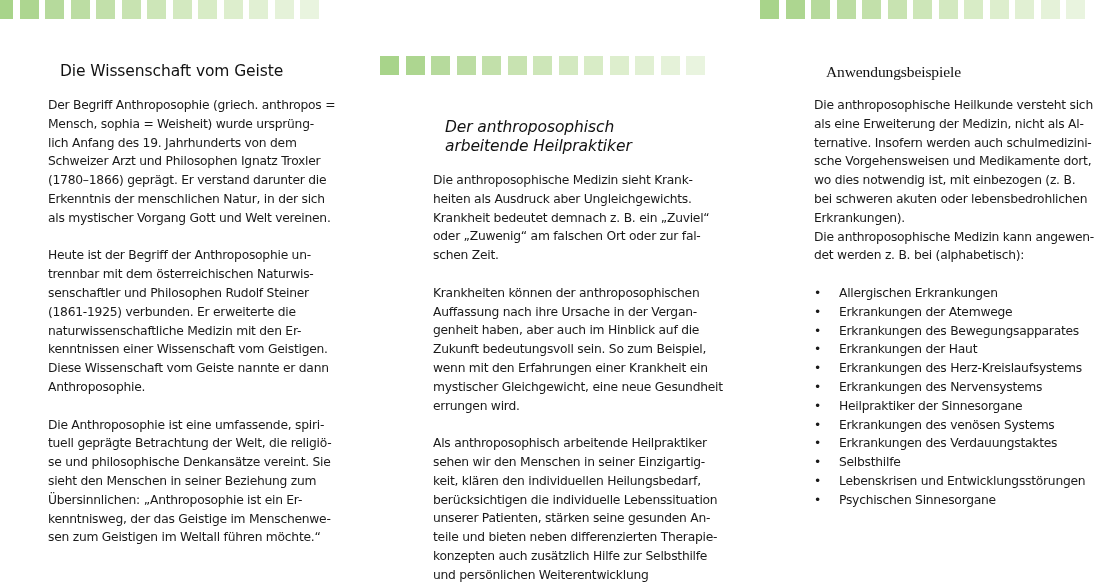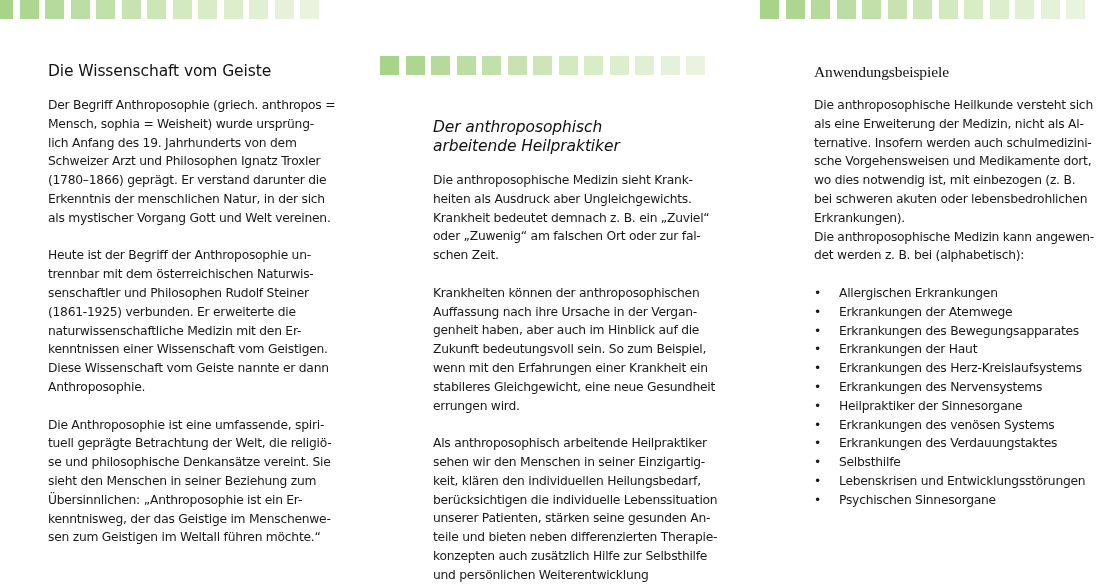--- a/index.html
+++ b/index.html
@@ -32,21 +32,21 @@
     .col {
       position: absolute;
       top: 0;
     }
     #col-left { left: 48px; width: 285px; }
     #col-middle { left: 433px; width: 285px; }
     #col-right { left: 814px; width: 280px; }
 
     .heading {
       position: absolute;
-      left: 0;
+      left: 12px;
       font-size: 15.5px;
       font-weight: normal;
       line-height: 19px;
       margin: 0;
       letter-spacing: -0.1px;
       white-space: nowrap;
       color: #111;
     }
     .heading-two-line { white-space: normal; width: 300px; }
     .body {
@@ -162,21 +162,21 @@
     <p>Die anthroposophische Medizin sieht Krank-
 heiten als Ausdruck aber Ungleichgewichts.
 Krankheit bedeutet demnach z. B. ein „Zuviel“
 oder „Zuwenig“ am falschen Ort oder zur fal-
 schen Zeit.</p>
     <p>Krankheiten können der anthroposophischen
 Auffassung nach ihre Ursache in der Vergan-
 genheit haben, aber auch im Hinblick auf die
 Zukunft bedeutungsvoll sein. So zum Beispiel,
 wenn mit den Erfahrungen einer Krankheit ein
-stabileres Gleichgewicht, eine neue Gesundheit
+mystischer Gleichgewicht, eine neue Gesundheit
 errungen wird.</p>
     <p>Als anthroposophisch arbeitende Heilpraktiker
 sehen wir den Menschen in seiner Einzigartig-
 keit, klären den individuellen Heilungsbedarf,
 berücksichtigen die individuelle Lebenssituation
 unserer Patienten, stärken seine gesunden An-
 teile und bieten neben differenzierten Therapie-
 konzepten auch zusätzlich Hilfe zur Selbsthilfe
 und persönlichen Weiterentwicklung</p>
   </div>

